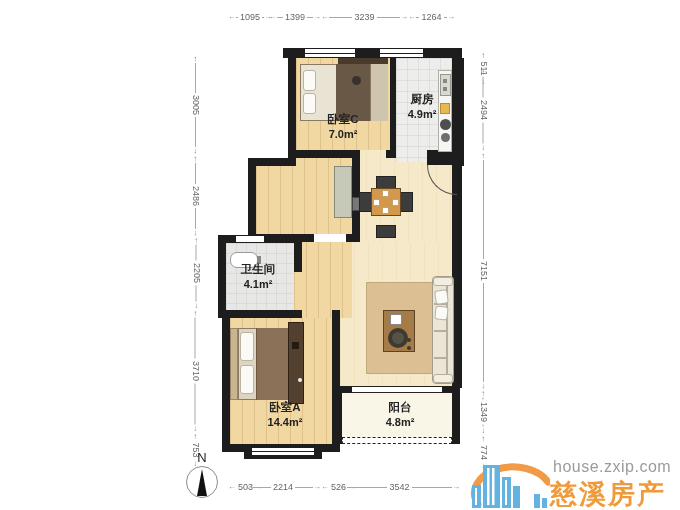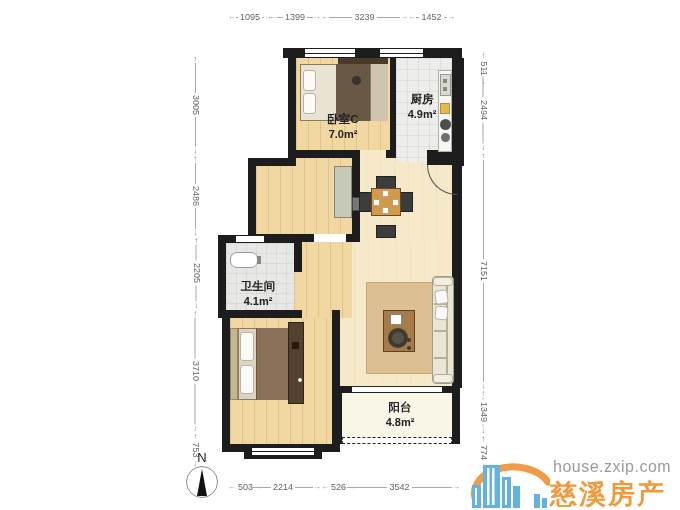--- a/index.html
+++ b/index.html
@@ -145,23 +145,27 @@
   <div class="pillow" style="left:435px;top:306px;width:13px;height:14px;transform:rotate(6deg)"></div>
 
   <div class="room-label" style="left:308px;top:112px;width:70px">
     <div class="rn">卧室C</div>
     <div class="ra">7.0m²</div>
   </div>
   <div class="room-label" style="left:396px;top:92px;width:52px">
     <div class="rn">厨房</div>
     <div class="ra">4.9m²</div>
   </div>
-  <div class="room-label" style="left:226px;top:279px;width:64px">
+  <div class="room-label" style="left:226px;top:262px;width:64px">
     <div class="rn">卫生间</div>
     <div class="ra">4.1m²</div>
+  </div>
+  <div class="room-label" style="left:253px;top:400px;width:64px">
+    <div class="rn">卧室A</div>
+    <div class="ra">14.4m²</div>
   </div>
   <div class="room-label" style="left:368px;top:400px;width:64px">
     <div class="rn">阳台</div>
     <div class="ra">4.8m²</div>
   </div>
 
   <div class="dim" style="left:228px;top:10px;width:41px">
       <span class="ar">←</span>
       <i></i>
       <b>1095</b>
@@ -178,21 +182,21 @@
   <div class="dim" style="left:321px;top:10px;width:87px">
       <span class="ar">←</span>
       <i></i>
       <b>3239</b>
       <i></i>
       <span class="ar">→</span>
     </div>
   <div class="dim" style="left:408px;top:10px;width:47px">
       <span class="ar">←</span>
       <i></i>
-      <b>1452</b>
+      <b>1264</b>
       <i></i>
       <span class="ar">→</span>
     </div>
 
   <div class="dim" style="left:228px;top:480px;width:17px">
       <span class="ar">←</span>
       <b>503</b>
       <span class="ar">→</span>
     </div>
   <div class="dim" style="left:245px;top:480px;width:76px">

